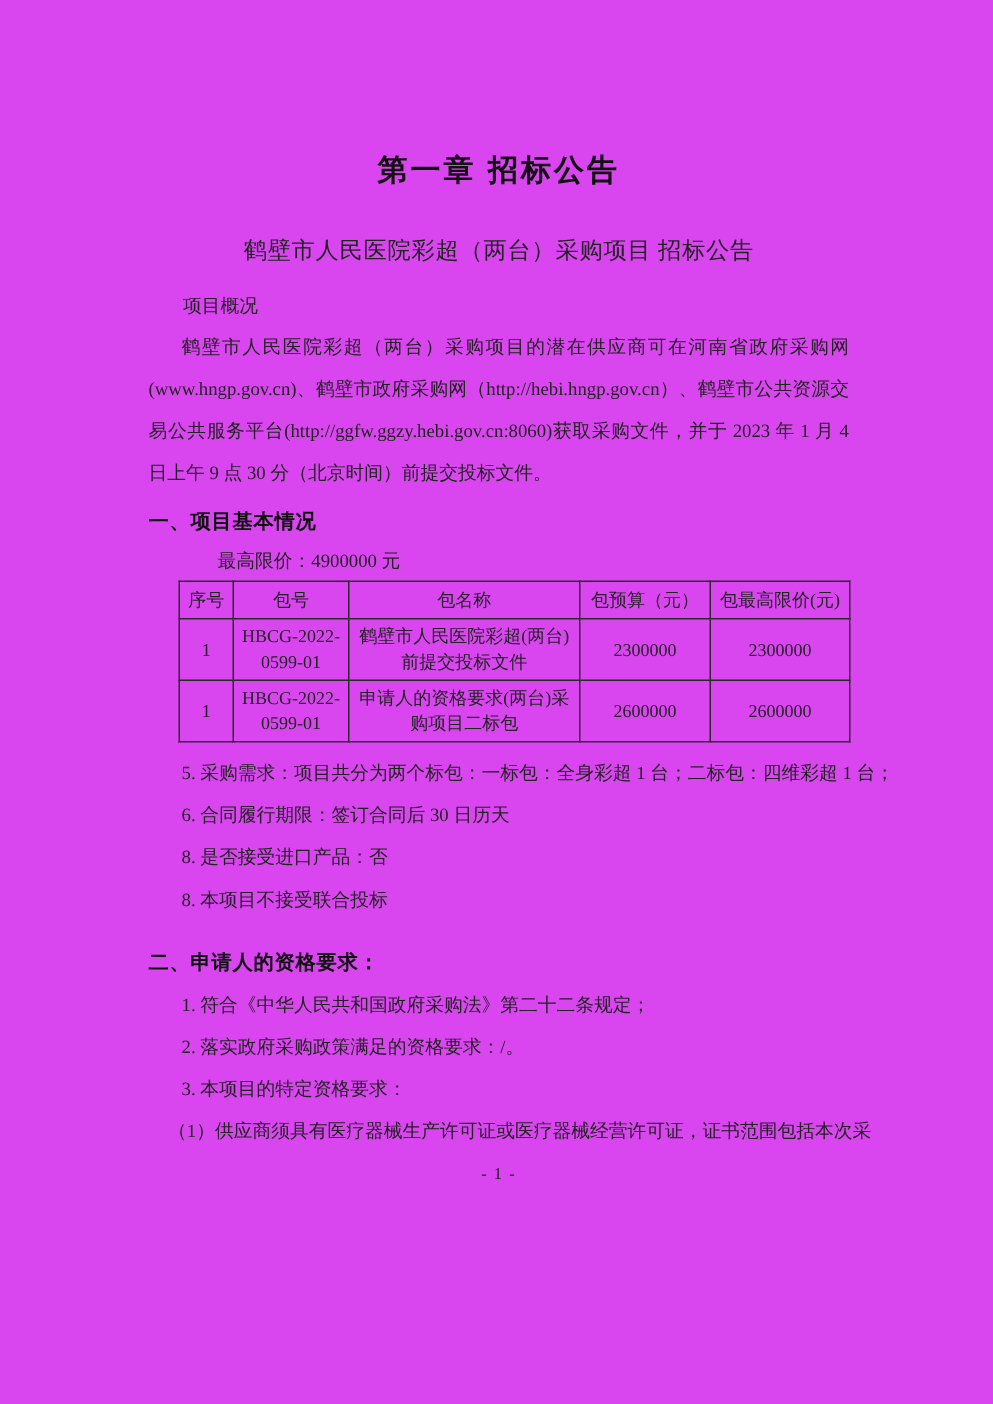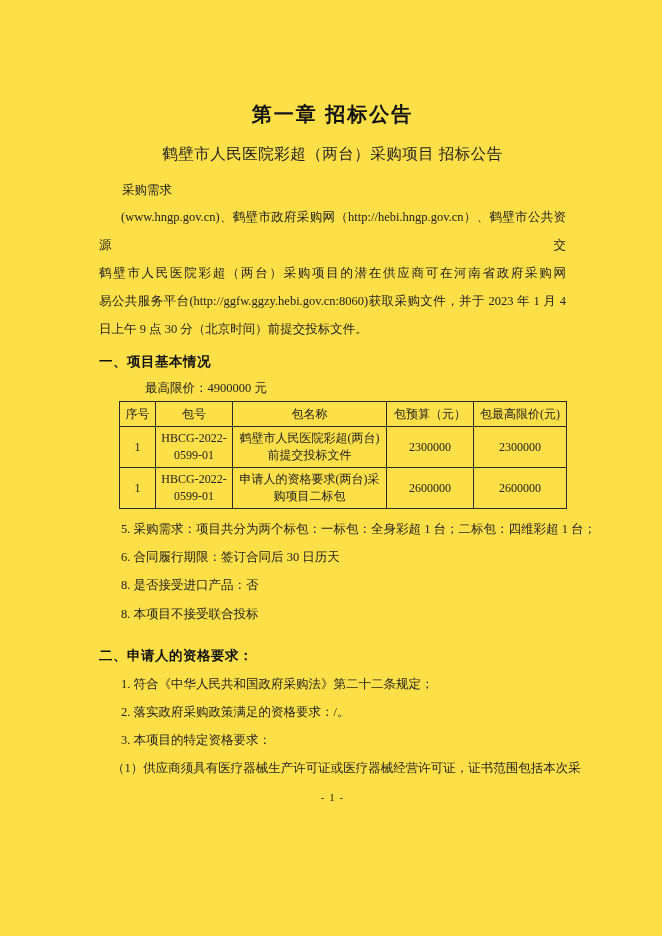--- a/index.html
+++ b/index.html
@@ -1,29 +1,29 @@
 <!DOCTYPE html>
 <html><head>
 <meta charset="utf-8">
 <style>
   html,body{margin:0;padding:0;}
   body{
     width:662px;height:936px;background:#ffffff;color:#1c1c1c;
     font-family:"Liberation Serif","DejaVu Serif",serif;
     -webkit-font-smoothing:antialiased;
   }
-  .page{width:662px;height:936px;overflow:hidden;box-sizing:border-box;padding:0 96px 0 99px;background:#fde047;}
+  .page{width:662px;height:936px;overflow:hidden;box-sizing:border-box;padding:0 96px 0 99px;background:#d946ef;}
 
   .chapter-title{
     margin-top:100px;text-align:center;
     font-family:"Liberation Sans","DejaVu Sans",sans-serif;
     font-weight:700;font-size:20px;line-height:28px;letter-spacing:2px;color:#111;
   }
   .announce-title{
-    margin-top:13px;text-align:center;
+    margin-top:27px;text-align:center;
     font-size:15.5px;font-weight:500;line-height:26px;letter-spacing:0.5px;color:#222;
   }
   .overview-heading{
     margin-top:10px;padding-left:23px;font-size:12.5px;line-height:26px;color:#222;
   }
   .intro{font-size:12.5px;color:#222;}
   .intro-line{
     line-height:28px;text-align:justify;text-align-last:justify;
   }
   .intro-line:first-of-type{text-indent:22px;}
@@ -64,27 +64,27 @@
 </style>
 </head>
 <body>
 
 <div class="page">
 
   <div class="chapter-title">第一章 招标公告</div>
 
   <div class="announce-title">鹤壁市人民医院彩超（两台）采购项目 招标公告</div>
 
-  <div class="overview-heading">采购需求</div>
+  <div class="overview-heading">项目概况</div>
 
   <div class="intro">
 
+      <div class="intro-line">鹤壁市人民医院彩超（两台）采购项目的潜在供应商可在河南省政府采购网</div>
+
       <div class="intro-line">(www.hngp.gov.cn)、鹤壁市政府采购网（http://hebi.hngp.gov.cn）、鹤壁市公共资源交</div>
-
-      <div class="intro-line">鹤壁市人民医院彩超（两台）采购项目的潜在供应商可在河南省政府采购网</div>
 
       <div class="intro-line">易公共服务平台(http://ggfw.ggzy.hebi.gov.cn:8060)获取采购文件，并于 2023 年 1 月 4</div>
 
       <div class="intro-line">日上午 9 点 30 分（北京时间）前提交投标文件。</div>
     </div>
 
   <div class="sec-heading">一、项目基本情况</div>
 
 
   <div class="price-limit">最高限价：4900000 元</div>

